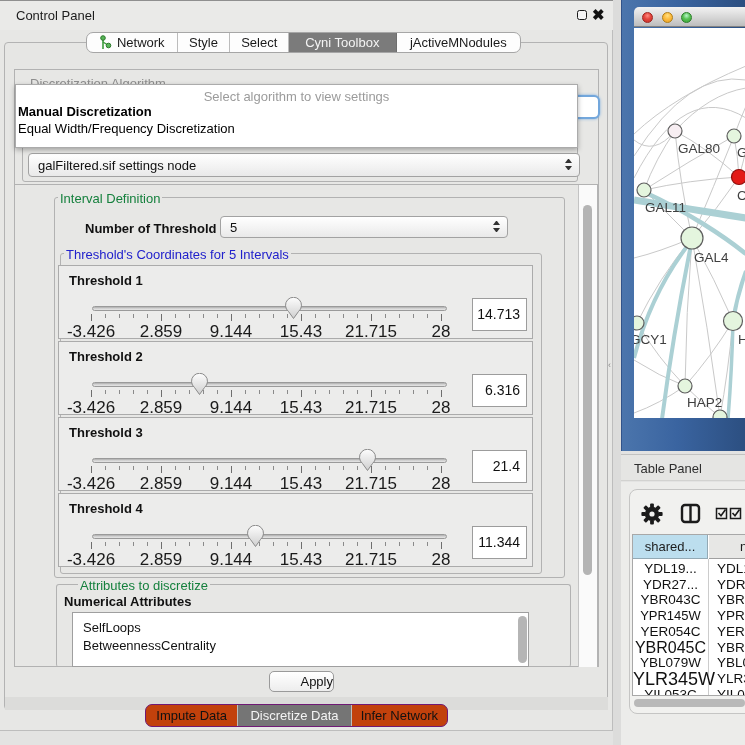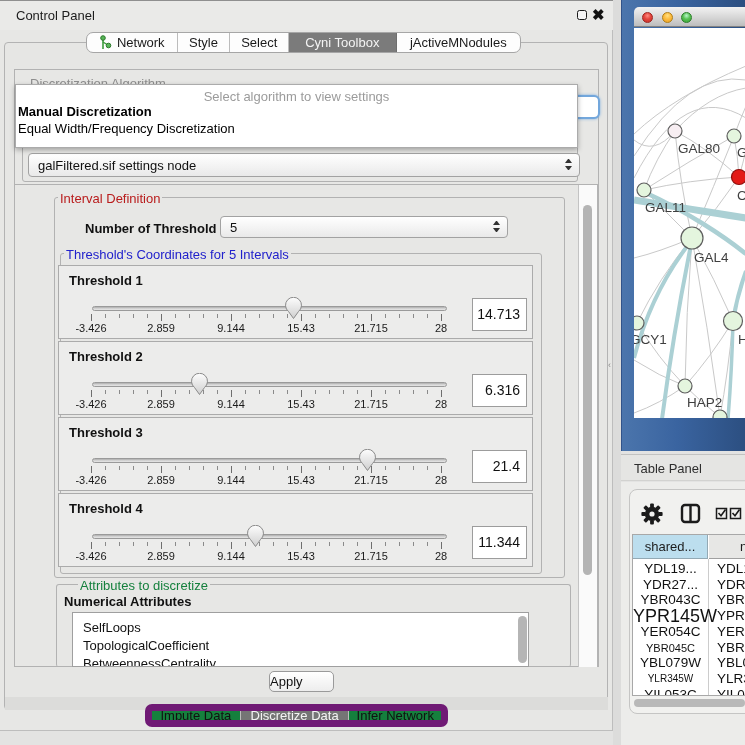--- a/index.html
+++ b/index.html
@@ -43,41 +43,41 @@
   border:1px solid #ababab; background:#ececeb; }
 .thbox .tlab { position:absolute; left:10px; top:7px; font-weight:bold; font-size:13px; color:#111;text-align:right; }
 .track { position:absolute; left:33px; top:40px; width:355px; height:5px;
   border:1px solid #9a9a9a; border-radius:3px;
   background:linear-gradient(#adadad,#d5d5d5 55%,#e6e6e6); }
 .ticksMin { position:absolute; left:32px; top:48px; width:352px; height:4px;
   background:repeating-linear-gradient(90deg,#8a8a8a 0 1px,transparent 1px 14px); }
 .ticksMaj { position:absolute; left:32px; top:48px; width:352px; height:7px;
   background:repeating-linear-gradient(90deg,#6e6e6e 0 1px,transparent 1px 70px); }
 .tlabels { position:absolute; left:0; top:56px; width:475px; height:12px;
-  font-size:11px; color:#1a1a1a; }
+  font-size:17px; color:#1a1a1a; }
 .tlabels span { position:absolute; transform:translateX(-50%); }
 .vbox { position:absolute; left:413px; top:32px; width:55px; height:33px;
   background:#fff; border:1px solid #9c9c9c; font-size:14px; color:#111;
   line-height:31px; text-align:right; padding-right:6px; }
 .thumb { position:absolute; top:31px; width:19px; height:23px; }
 
 #alist { left:72px; top:612px; width:457px; height:55px; background:#fff;
   border:1px solid #9f9f9f; font-size:13px; color:#111; overflow:hidden; }
 #alist { padding-top:5px; }
 #alist div { padding:1.6px 0 1.6px 10px; }
 
 #vsb { left:578px; top:185px; width:20px; height:482px; background:#fafafa;
   border-left:1px solid #c3c3c3; border-right:1px solid #b3b3b3; }
 #vsbth { left:583px; top:205px; width:9px; height:370px; background:#b4b4b4; border-radius:4.5px; }
 
 #applyb { left:269px; top:671px; width:65px; height:21px; border:1px solid #9a9a9a;
   border-radius:5px; background:linear-gradient(#ffffff,#ededed); font-size:13px;
-  color:#111; text-align:left; line-height:19px; }
+  color:#111; text-align:right; line-height:19px; }
 #btabs { left:145px; top:704px; width:303px; height:23px; display:flex;
-  border:7px solid #701a75; border-radius:7px; background:#15803d; font-size:13px;
+  border:1px solid #701a75; border-radius:7px; background:#c2410c; font-size:13px;
   color:#111; overflow:hidden; }
 #btabs .tb { display:flex; align-items:center; justify-content:center; height:100%;
   border-right:1px solid #bcbcbc; }
 #btabs .tb:last-child { border-right:none; }
 #btabs .sel { background:#757575; color:#f4f4f4; }
 
 #popup { left:15px; top:84px; width:563px; height:64px; background:#fff;
   border:1px solid #ababab; box-shadow:0 2px 5px rgba(0,0,0,0.3); }
 #popup .hint { position:absolute; left:0; right:0; top:4px; text-align:center;
   color:#9b9b9b; font-size:13px; }
@@ -106,21 +106,21 @@
 
   <div class="grp" style="left:22px; top:140px; width:556px; height:42px;"></div>
   <div class="glab" style="left:28px; top:133px; color:#1a1a1a;">Table Data</div>
   <div class="combo" style="left:28px; top:153px; width:552px; height:24px;">
     <span class="ctext">galFiltered.sif settings node</span>
     <span class="arr" style="top:5px;"></span>
   </div>
   <div class="abs" style="left:14px; top:184px; width:585px; height:1px; background:#b2b2b2;"></div>
 
   <div class="grp" style="left:54px; top:197px; width:511px; height:381px;"></div>
-  <div class="glab" style="left:58px; top:191px; color:#b91c1c;">Interval Definition</div>
+  <div class="glab" style="left:58px; top:191px; color:#15803d;">Interval Definition</div>
   <div class="abs" style="left:85px; top:221px; font-size:13px; font-weight:bold; color:#111;">Number of Threshold</div>
   <div class="combo" style="left:220px; top:216px; width:288px; height:22px;">
     <span class="ctext">5</span>
     <span class="arr" style="top:4px;"></span>
   </div>
 
   <div class="grp" style="left:60px; top:253px; width:482px; height:321px;"></div>
   <div class="glab" style="left:64px; top:247px; color:#2121cc;">Threshold's Coordinates for 5 Intervals</div>
 
   <div class="thbox" style="top:265px;">
@@ -218,21 +218,20 @@
       <path d="M9.5 21.5 L4.5 14.5 A8 8 0 1 1 14.5 14.5 Z" fill="url(#tg4)" stroke="#8a8a8a" stroke-width="1"></path>
     </svg>
     <div class="vbox">11.344</div>
   </div>
 
   <div class="grp" style="left:56px; top:584px; width:515px; height:83px; border-bottom:none;"></div>
   <div class="glab" style="left:78px; top:578px; color:#15803d;">Attributes to discretize</div>
   <div class="abs" style="left:64px; top:594px; font-size:13px; font-weight:bold; color:#111;">Numerical Attributes</div>
   <div class="abs" id="alist">
     <div>SelfLoops</div>
-    <div>TopologicalCoefficient</div>
     <div>BetweennessCentrality</div>
   </div>
   <div class="abs" style="left:518px; top:616px; width:9px; height:47px; background:#b5b5b5; border-radius:4.5px;"></div>
 
   <div class="abs" id="vsb"></div>
   <div class="abs" id="vsbth"></div>
 
   <div class="abs" style="left:5px; top:697px; width:603px; height:13px; background:#dcdcda;"></div>
   <div class="abs" id="applyb">Apply</div>
   <div class="abs" id="btabs">
@@ -367,27 +366,27 @@
 <div class="abs" style="left:632px; top:534px; width:113px; height:162px; border:1px solid #a8a8a8; border-right:none; background:#fff; overflow:hidden;">
   <div style="position:absolute; left:0; top:0; width:75px; height:24px; background:#bcdeee; border-right:1px solid #93a9b4; border-bottom:1px solid #93a9b4; font-size:13px; color:#1c1c1c; text-align:center; line-height:24px;">shared...</div>
   <div style="position:absolute; left:76px; top:0; width:37px; height:24px; background:#e7e7e5; border-bottom:1px solid #a0a0a0; font-size:13px; color:#1c1c1c; padding-left:31px; line-height:24px;">na</div>
   <div style="position:absolute; left:75px; top:24px; width:1px; height:138px; background:#cccccc;"></div>
   <div style="position:absolute; left:0; top:26.0px; width:75px; height:16px; font-size:13.5px; color:#111; text-align:center; line-height:16px;">YDL19...</div>
   <div style="position:absolute; left:84px; top:26.0px; width:40px; height:16px; font-size:13.5px; color:#111; line-height:16px;">YDL1</div>
   <div style="position:absolute; left:0; top:41.7px; width:75px; height:16px; font-size:13.5px; color:#111; text-align:center; line-height:16px;">YDR27...</div>
   <div style="position:absolute; left:84px; top:41.7px; width:40px; height:16px; font-size:13.5px; color:#111; line-height:16px;">YDR2</div>
   <div style="position:absolute; left:0; top:57.4px; width:75px; height:16px; font-size:13.5px; color:#111; text-align:center; line-height:16px;">YBR043C</div>
   <div style="position:absolute; left:84px; top:57.4px; width:40px; height:16px; font-size:13.5px; color:#111; line-height:16px;">YBR0</div>
-  <div style="position:absolute; left:0; top:73.1px; width:75px; height:16px; font-size:18px; color:#111; text-align:center; line-height:16px;">YPR145W</div>
+  <div style="position:absolute; left:0; top:73.1px; width:75px; height:16px; font-size:13px; color:#111; text-align:center; line-height:16px;">YPR145W</div>
   <div style="position:absolute; left:84px; top:73.1px; width:40px; height:16px; font-size:13.5px; color:#111; line-height:16px;">YPR1</div>
   <div style="position:absolute; left:0; top:88.8px; width:75px; height:16px; font-size:13.5px; color:#111; text-align:center; line-height:16px;">YER054C</div>
   <div style="position:absolute; left:84px; top:88.8px; width:40px; height:16px; font-size:13.5px; color:#111; line-height:16px;">YER0</div>
-  <div style="position:absolute; left:0; top:104.5px; width:75px; height:16px; font-size:11px; color:#111; text-align:center; line-height:16px;">YBR045C</div>
+  <div style="position:absolute; left:0; top:104.5px; width:75px; height:16px; font-size:16px; color:#111; text-align:center; line-height:16px;">YBR045C</div>
   <div style="position:absolute; left:84px; top:104.5px; width:40px; height:16px; font-size:13.5px; color:#111; line-height:16px;">YBR0</div>
   <div style="position:absolute; left:0; top:120.2px; width:75px; height:16px; font-size:13.5px; color:#111; text-align:center; line-height:16px;">YBL079W</div>
   <div style="position:absolute; left:84px; top:120.2px; width:40px; height:16px; font-size:13.5px; color:#111; line-height:16px;">YBL0</div>
-  <div style="position:absolute; left:0; top:135.9px; width:75px; height:16px; font-size:10px; color:#111; text-align:center; line-height:16px;">YLR345W</div>
+  <div style="position:absolute; left:0; top:135.9px; width:75px; height:16px; font-size:18px; color:#111; text-align:center; line-height:16px;">YLR345W</div>
   <div style="position:absolute; left:84px; top:135.9px; width:40px; height:16px; font-size:13.5px; color:#111; line-height:16px;">YLR3</div>
   <div style="position:absolute; left:0; top:151.6px; width:75px; height:16px; font-size:13.5px; color:#111; text-align:center; line-height:16px;">YIL053C</div>
   <div style="position:absolute; left:84px; top:151.6px; width:40px; height:16px; font-size:13.5px; color:#111; line-height:16px;">YIL0</div>
 </div>
 <div class="abs" style="left:634px; top:699px; width:111px; height:8px; background:#b9b9b9; border-radius:4px;"></div>
 </div>
 
 </body></html>

